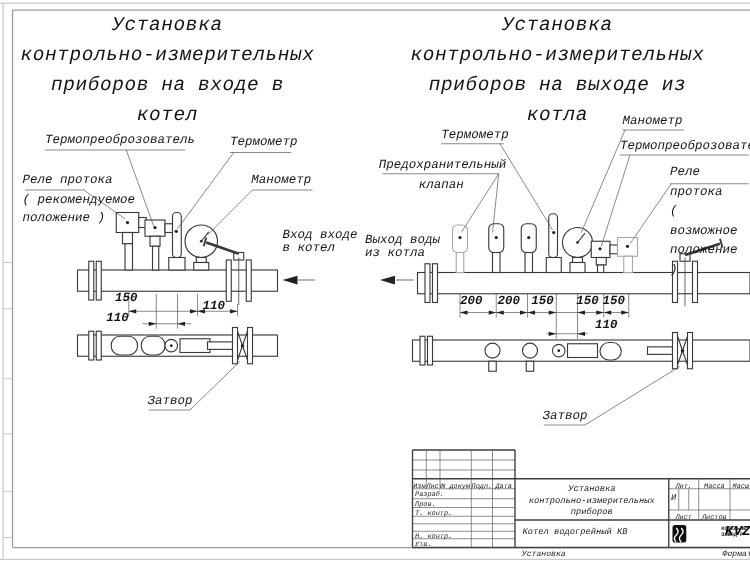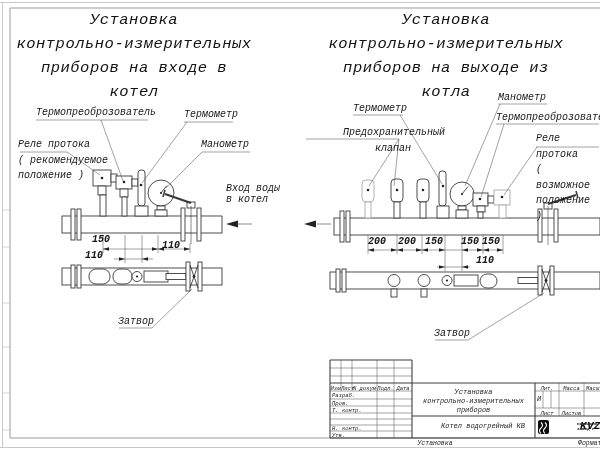--- a/index.html
+++ b/index.html
@@ -269,32 +269,34 @@
 контрольно-измерительных
 приборов на выходе из
 котла</div>
 
 <div class="txt t-label" style="left:36px;top:106px;">Термопреоброзователь</div>
 <div class="txt t-label" style="left:184px;top:108px;">Термометр</div>
 <div class="txt t-label lh-lg" style="left:18px;top:137px;">Реле протока
 ( рекомендуемое
 положение )</div>
 <div class="txt t-label" style="left:201px;top:138px;">Манометр</div>
-<div class="txt t-label lh-sm" style="left:226px;top:183px;">Вход воды
+<div class="txt t-label lh-sm" style="left:226px;top:183px;">Вход входе
 в котел</div>
 <div class="txt t-label" style="left:118px;top:315px;">Затвор</div>
 
 <div class="txt t-label" style="left:353px;top:102px;">Термометр</div>
 <div class="txt t-label" style="left:498px;top:91px;">Манометр</div>
 <div class="txt t-label" style="left:496px;top:111px;">Термопреоброзователь</div>
-<div class="txt t-label lh-lg ctr" style="left:303px;top:125px;width:100px;margin-left:40px;">Предохранительный
+<div class="txt t-label lh-lg ctr" style="left:303px;top:125px;width:100px;">Предохранительный
 клапан</div>
 <div class="txt t-label lh-lg" style="left:536px;top:131px;">Реле протока
 ( возможное
 положение )</div>
+<div class="txt t-label lh-sm" style="left:292px;top:187px;">Выход воды
+из котла</div>
 <div class="txt t-label" style="left:434px;top:327px;">Затвор</div>
 
 <div class="txt t-dim" style="left:92px;top:234px;">150</div>
 <div class="txt t-dim" style="left:162px;top:240px;">110</div>
 <div class="txt t-dim" style="left:85px;top:250px;">110</div>
 <div class="txt t-dim" style="left:368px;top:236px;">200</div>
 <div class="txt t-dim" style="left:398px;top:236px;">200</div>
 <div class="txt t-dim" style="left:425px;top:236px;">150</div>
 <div class="txt t-dim" style="left:461px;top:236px;">150</div>
 <div class="txt t-dim" style="left:482px;top:236px;">150</div>
@@ -306,21 +308,21 @@
 <div class="txt t-tb ctr" style="left:377px;top:384.5px;width:17px;">Подп.</div>
 <div class="txt t-tb ctr" style="left:394px;top:384.5px;width:18px;">Дата</div>
 <div class="txt t-tb" style="left:332px;top:392.3px;">Разраб.</div>
 <div class="txt t-tb" style="left:332px;top:399.5px;">Пров.</div>
 <div class="txt t-tb" style="left:332px;top:406.5px;">Т. контр.</div>
 <div class="txt t-tb" style="left:332px;top:425.3px;">Н. контр.</div>
 <div class="txt t-tb" style="left:332px;top:431.5px;">Утв.</div>
 <div class="txt t-tb7" style="left:413px;top:388px;width:121px;">Установка
 контрольно-измерительных
 приборов</div>
-<div class="txt t-tb7" style="left:413px;top:421.5px;width:140px;">Котел водогрейный КВ</div>
+<div class="txt t-tb7" style="left:390px;top:421.5px;width:140px;">Котел водогрейный КВ</div>
 <div class="txt t-tb ctr" style="left:535px;top:384.5px;width:24px;">Лит.</div>
 <div class="txt t-tb ctr" style="left:559px;top:384.5px;width:25px;">Масса</div>
 <div class="txt t-tb" style="left:586px;top:384.5px;width:34px;">Масштаб</div>
 <div class="txt t-tb7" style="left:535px;top:395px;width:8px;">И</div>
 <div class="txt t-tb ctr" style="left:535px;top:409.5px;width:24px;">Лист</div>
 <div class="txt t-tb ctr" style="left:559px;top:409.5px;width:25px;">Листов</div>
 <div class="txt t-logo" style="left:580px;top:420px;">KVZR</div>
 <div class="txt t-cap" style="left:577px;top:421.5px;">КОТЕЛЬНЫ
 ЗАВОД Р</div>
 <div class="txt t-foot ctr" style="left:395px;top:439.5px;width:80px;">Установка</div>

